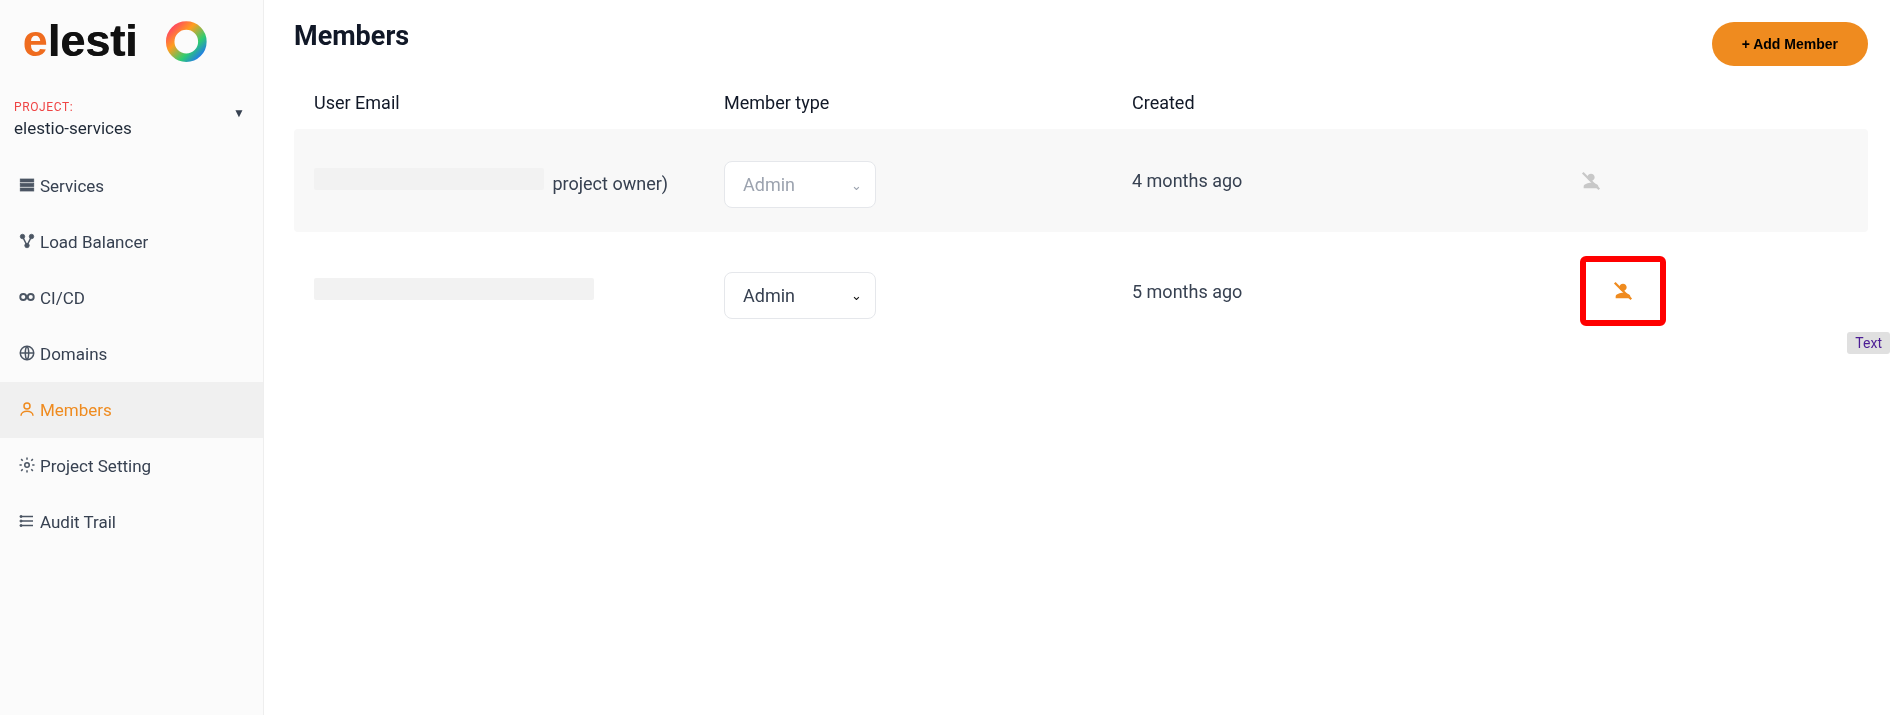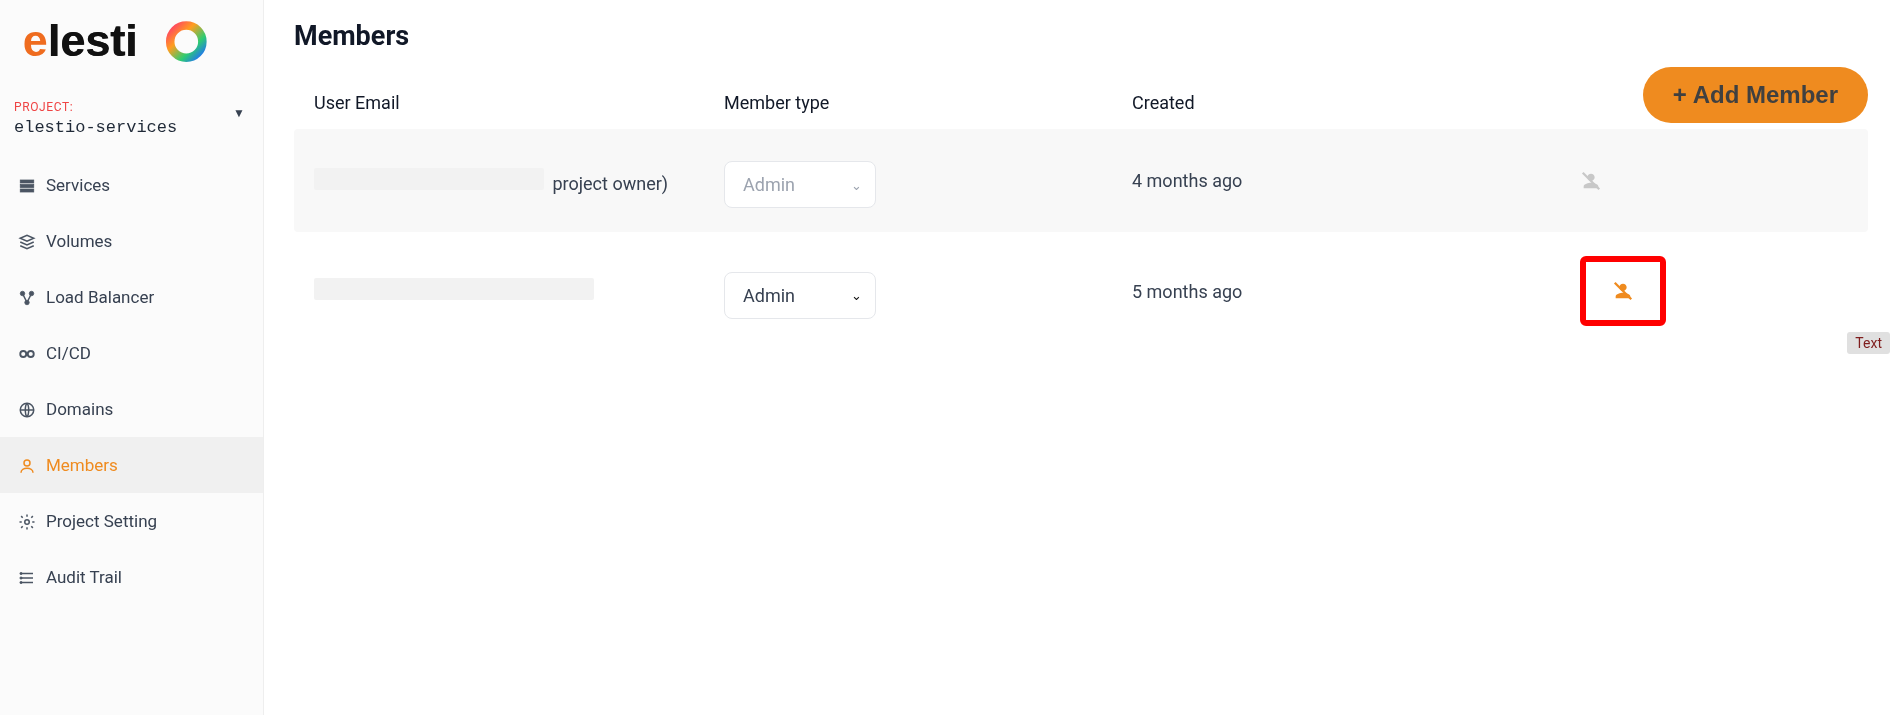--- a/index.html
+++ b/index.html
@@ -32,34 +32,33 @@
   }
   .project-label {
     font-size: 12px;
     letter-spacing: .6px;
     color: #ef4444;
   }
   .project-name {
     font-size: 17px;
     color: #1f2937;
     margin-top: 4px;
-    font-family: Liberation Mono, monospace;
   }
   .project-caret {
     position: absolute;
     right: 18px;
     top: 12px;
     font-size: 12px;
     color: #374151;
   }
   .nav { list-style: none; margin-top: 6px; }
   .nav-item {
     display: flex;
-    align-items: flex-end;
-    gap: 10px;
+    align-items: flex-start;
+    gap: 4px;
     padding: 18px 18px;
     color: #374151;
     font-size: 17px;
     cursor: pointer;
   }
   .nav-item.active {
     background: #f0f0f0;
     color: #ef8b1f;
   }
   .nav-item.active .nav-icon svg { fill: #ef8b1f; stroke: #ef8b1f; }
@@ -75,28 +74,27 @@
   .page-title {
     font-size: 27px;
     font-weight: 700;
     color: #111827;
   }
   .add-btn {
     position: absolute;
     right: 30px;
     top: 22px;
     background: #ef8b1f;
-    color: #404040;
+    color: #000000;
     border: none;
     border-radius: 999px;
     padding: 14px 30px;
-    font-size: 24px;
+    font-size: 14px;
     font-weight: 600;
     cursor: pointer;
-    margin-top: 45px;
   }
   .table {
     margin-top: 30px;
     width: 100%;
   }
   .thead {
     display: flex;
     padding: 10px 20px 16px 20px;
     color: #111827;
     font-size: 18px;
@@ -150,21 +148,21 @@
     padding: 18px 26px;
     display:inline-flex;
     align-items:center;
     justify-content:center;
   }
   .text-badge {
     position:absolute;
     right: 8px;
     top: 332px;
     background:#e0e0e0;
-    color:#7f1d1d;
+    color:#4c1d95;
     font-size:14px;
     padding:3px 8px;
     border-radius:3px;
   }
 </style>
 </head>
 <body>
 
 <aside class="sidebar">
   <div class="logo-wrap">
@@ -200,28 +198,20 @@
             <rect x="3" y="4" width="18" height="4"></rect>
             <rect x="3" y="10" width="18" height="4"></rect>
             <rect x="3" y="16" width="18" height="4"></rect>
           </svg>
       </span>
       <span>Services</span>
     </li>
     <li class="nav-item">
       <span class="nav-icon">
         <svg viewBox="0 0 24 24">
-            <path d="M3 7l9-4 9 4-9 4-9-4zm0 5l9 4 9-4M3 17l9 4 9-4" fill="none" stroke-width="2"></path>
-          </svg>
-      </span>
-      <span>Volumes</span>
-    </li>
-    <li class="nav-item">
-      <span class="nav-icon">
-        <svg viewBox="0 0 24 24">
             <circle cx="6" cy="6" r="3"></circle>
             <circle cx="18" cy="6" r="3"></circle>
             <circle cx="12" cy="18" r="3"></circle>
             <path d="M7 8l4 8M17 8l-4 8" stroke-width="2" fill="none"></path>
           </svg>
       </span>
       <span>Load Balancer</span>
     </li>
     <li class="nav-item">
       <span class="nav-icon">

